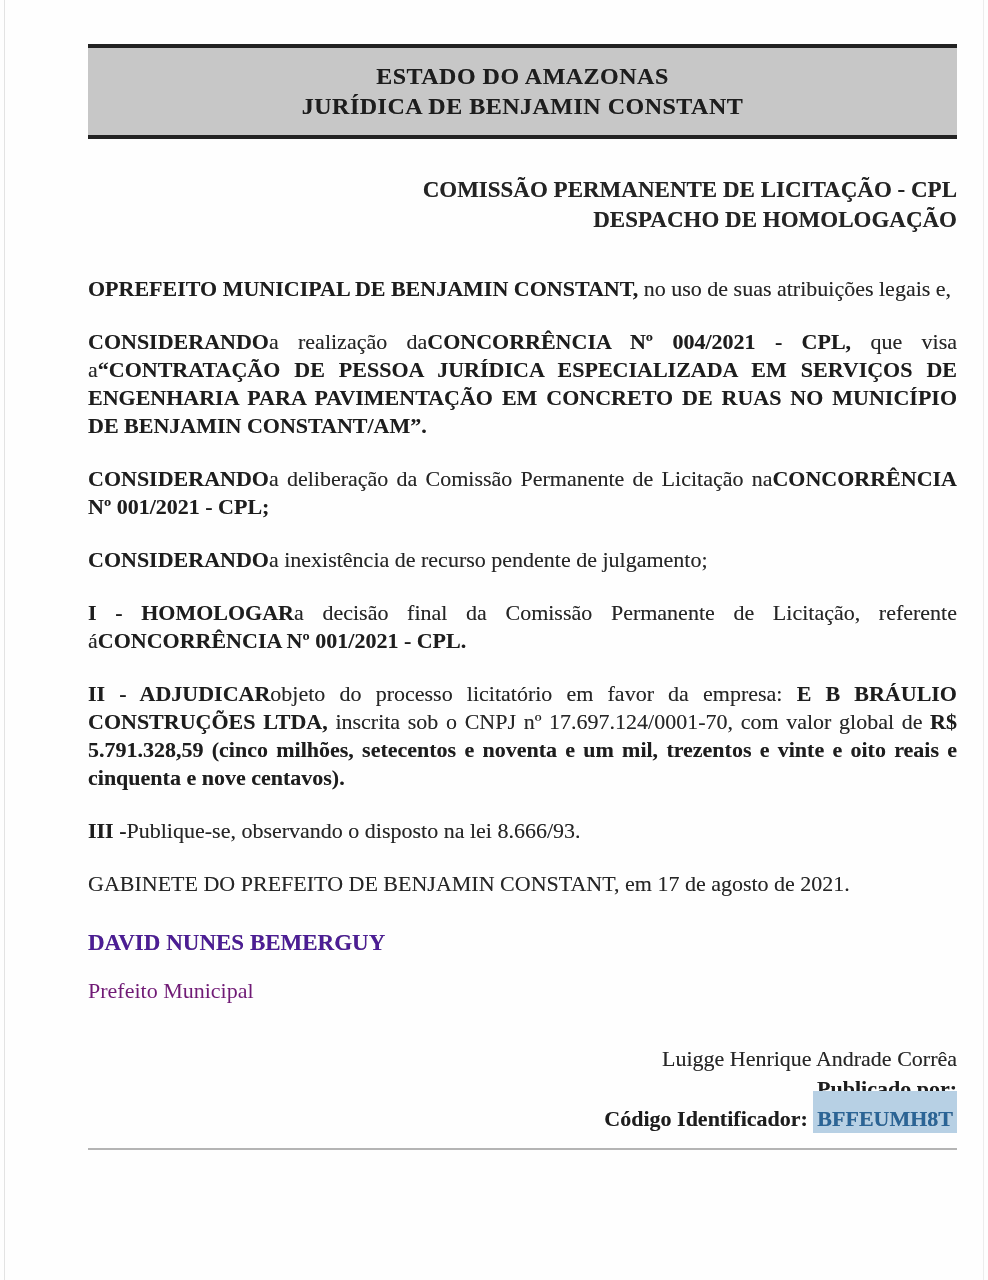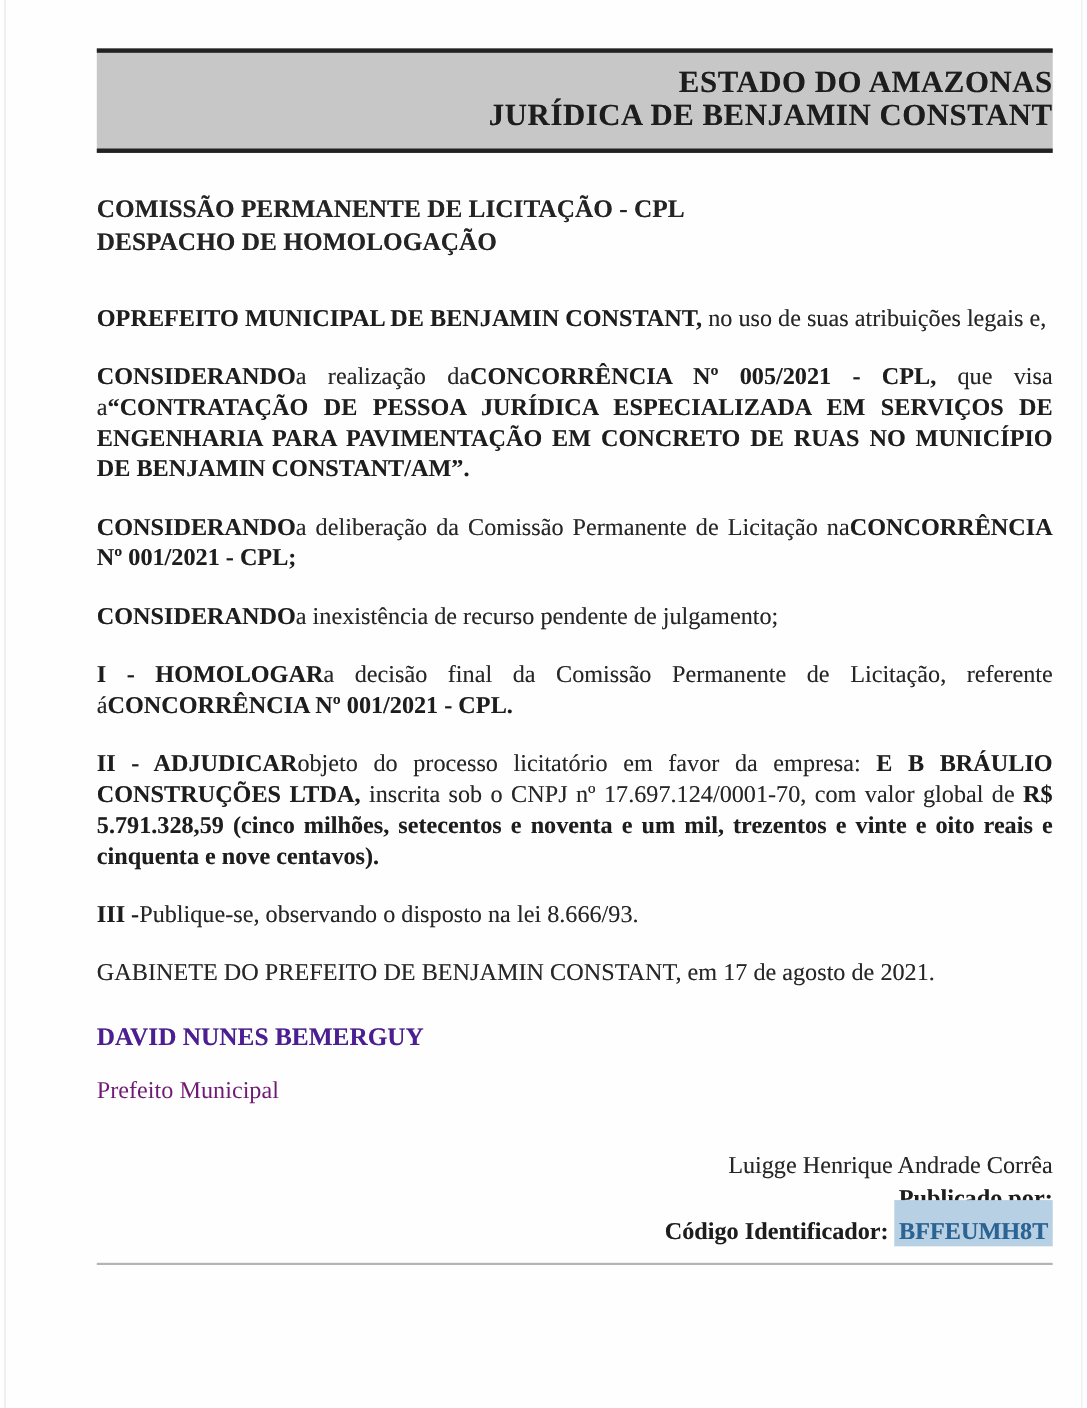--- a/index.html
+++ b/index.html
@@ -39,30 +39,29 @@
     box-sizing: border-box;
     width: 100%;
     background: #c7c7c7;
     border-top: 4px solid #222222;
     border-bottom: 4px solid #222222;
     padding: 13px 0 14px 0;
     text-align: center;
   }
   .band div {
     font-weight: 700;
-    font-size: 28px;
+    font-size: 24px;
     line-height: 30px;
     color: #1d1d1d;
     letter-spacing: 0.5px;
     text-shadow: 0 0 0.6px rgba(0,0,0,0.45);
-    text-align: right;
   }
   .doc-title {
     margin-top: 36px;
-    text-align: left;
+    text-align: right;
   }
   .doc-title div {
     font-weight: 700;
     font-size: 23px;
     line-height: 30px;
     color: #242424;
     text-shadow: 0 0 0.6px rgba(0,0,0,0.45);
   }
   .body-text {
     margin-top: 40px;
@@ -129,21 +128,21 @@
 
     <div class="doc-title">
       <div>COMISSÃO PERMANENTE DE LICITAÇÃO - CPL</div>
       <div>DESPACHO DE HOMOLOGAÇÃO</div>
     </div>
 
     <div class="body-text">
 
       <p><b>OPREFEITO MUNICIPAL DE BENJAMIN CONSTANT,</b><span> no uso de suas atribuições legais e,</span></p>
 
-      <p><b>CONSIDERANDO</b><span>a realização da</span><b>CONCORRÊNCIA Nº 005/2021 - CPL,</b><span> que visa a</span><b>“CONTRATAÇÃO DE PESSOA JURÍDICA ESPECIALIZADA EM SERVIÇOS DE ENGENHARIA PARA PAVIMENTAÇÃO EM CONCRETO DE RUAS NO MUNICÍPIO DE BENJAMIN CONSTANT/AM”.</b></p>
+      <p><b>CONSIDERANDO</b><span>a realização da</span><b>CONCORRÊNCIA Nº 004/2021 - CPL,</b><span> que visa a</span><b>“CONTRATAÇÃO DE PESSOA JURÍDICA ESPECIALIZADA EM SERVIÇOS DE ENGENHARIA PARA PAVIMENTAÇÃO EM CONCRETO DE RUAS NO MUNICÍPIO DE BENJAMIN CONSTANT/AM”.</b></p>
 
       <p><b>CONSIDERANDO</b><span>a deliberação da Comissão Permanente de Licitação na</span><b>CONCORRÊNCIA Nº 001/2021 - CPL;</b></p>
 
       <p><b>CONSIDERANDO</b><span>a inexistência de recurso pendente de julgamento;</span></p>
 
 
       <p><b>I - HOMOLOGAR</b><span>a decisão final da Comissão Permanente de Licitação, referente á</span><b>CONCORRÊNCIA Nº 001/2021 - CPL.</b></p>
 
       <p><b>II - ADJUDICAR</b><span>objeto do processo licitatório em favor da empresa: </span><b>E B BRÁULIO CONSTRUÇÕES LTDA,</b><span> inscrita sob o CNPJ nº 17.697.124/0001-70, com valor global de </span><b>R$ 5.791.328,59 (cinco milhões, setecentos e noventa e um mil, trezentos e vinte e oito reais e cinquenta e nove centavos).</b></p>
 

